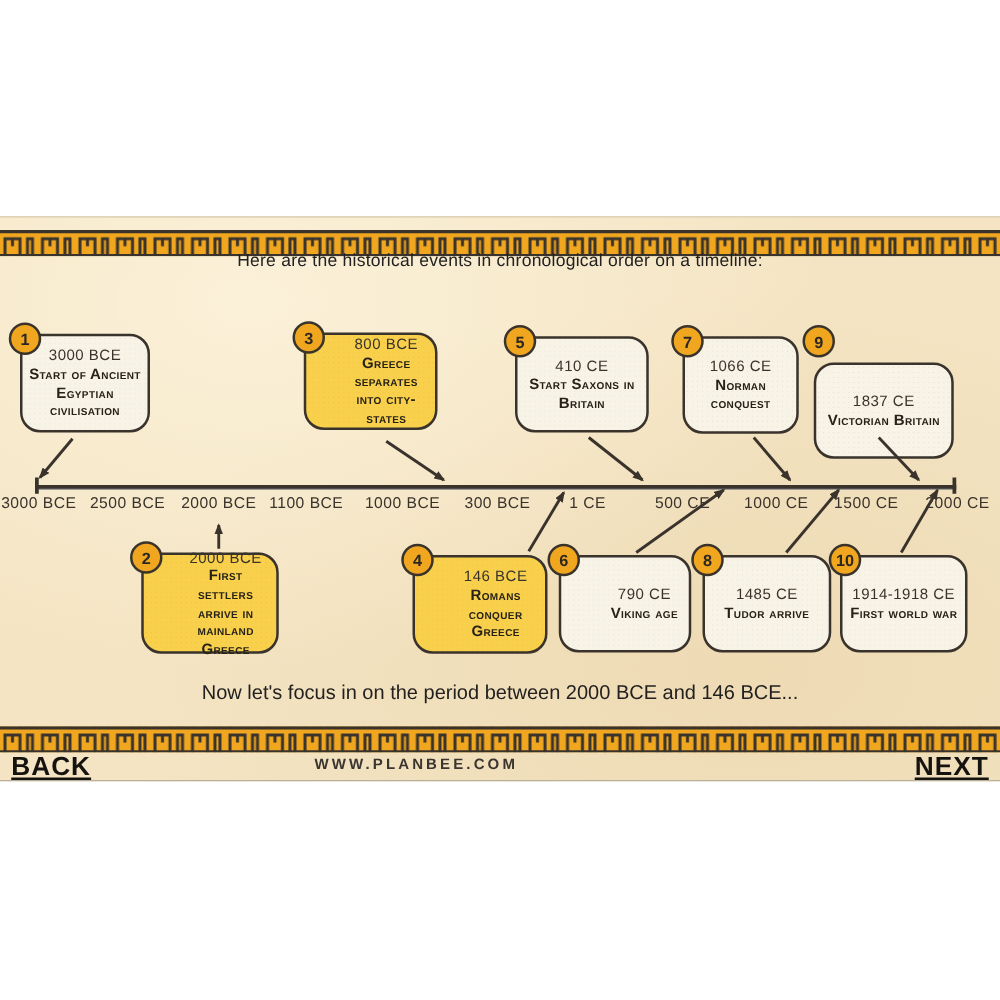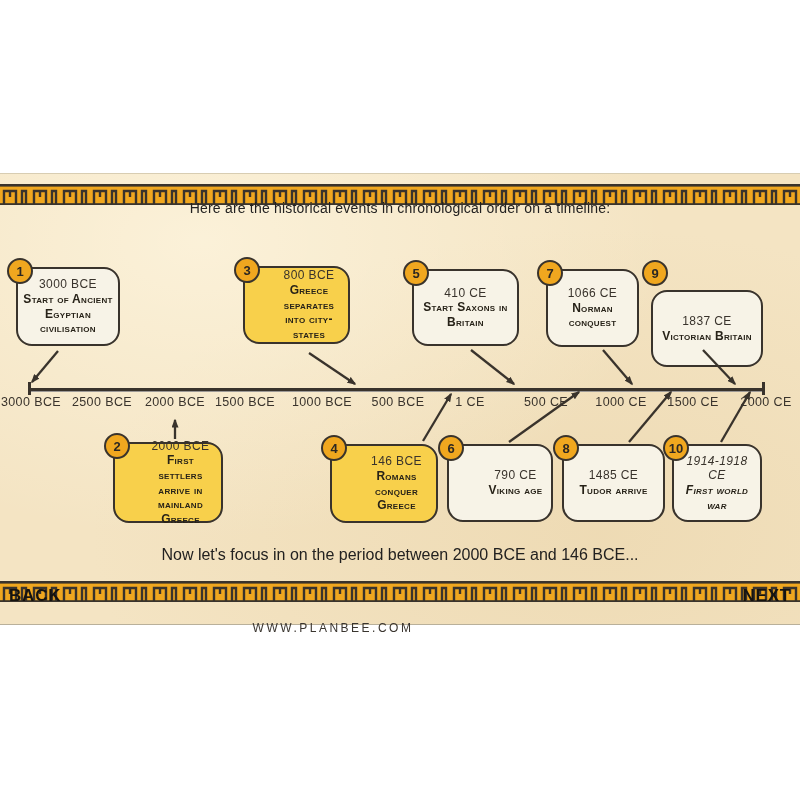--- a/index.html
+++ b/index.html
@@ -54,28 +54,28 @@
     font-size:13px;font-weight:bold;color:#2c2722;z-index:3;
   }
   .axis-line{position:absolute;left:28px;top:214px;width:737px;height:3px;background:#39332c;border-bottom:1px solid rgba(255,255,255,.5);}
   .axis-tick{position:absolute;top:208px;width:2.5px;height:13px;background:#39332c;}
   .axis-label{
     position:absolute;top:221px;transform:translateX(-50%);
     font-size:12.5px;color:#39332c;font-variant:small-caps;letter-spacing:.4px;font-weight:500;white-space:nowrap;
   }
   #arrow-layer{position:absolute;left:0;top:0;width:800px;height:452px;pointer-events:none;z-index:2;}
   .footer-btn{
-    position:absolute;top:412px;font-size:17px;font-weight:900;color:#151310;
-    letter-spacing:.8px;cursor:pointer;font-variant:small-caps;
+    position:absolute;top:428px;font-size:21px;font-weight:900;color:#151310;
+    letter-spacing:.8px;cursor:pointer;font-variant:small-caps;text-decoration:underline;
   }
   .footer-back{left:9px;}
   .footer-next{right:9px;}
   .footer-site{
     position:absolute;left:0;top:430px;width:666px;text-align:center;
-    font-size:12px;color:#3a352f;letter-spacing:2.5px;font-variant:small-caps;font-weight:400;margin-top:17px;
+    font-size:12px;color:#3a352f;letter-spacing:2.5px;font-variant:small-caps;font-weight:700;
   }
 </style>
 </head>
 <body>
 
 <div class="slide">
 
   <svg class="gk-band gk-top" width="800" height="21" xmlns="http://www.w3.org/2000/svg">
     <defs>
       <pattern id="gk" width="30" height="21" patternUnits="userSpaceOnUse">
@@ -94,23 +94,23 @@
 
   <div class="slide-title">Here are the historical events in chronological order on a timeline:</div>
 
   <div class="axis-line"></div>
   <div class="axis-tick" style="left:28px;"></div>
   <div class="axis-tick" style="left:762px;"></div>
   <div id="axis-labels">
       <div class="axis-label" style="left: 31px;">3000 BCE</div>
       <div class="axis-label" style="left: 102px;">2500 BCE</div>
       <div class="axis-label" style="left: 175px;">2000 BCE</div>
-      <div class="axis-label" style="left: 245px;">1500 BCE</div>
+      <div class="axis-label" style="left: 245px;">1100 BCE</div>
       <div class="axis-label" style="left: 322px;">1000 BCE</div>
-      <div class="axis-label" style="left: 398px;">500 BCE</div>
+      <div class="axis-label" style="left: 398px;">300 BCE</div>
       <div class="axis-label" style="left: 470px;">1 CE</div>
       <div class="axis-label" style="left: 546px;">500 CE</div>
       <div class="axis-label" style="left: 621px;">1000 CE</div>
       <div class="axis-label" style="left: 693px;">1500 CE</div>
       <div class="axis-label" style="left: 766px;">2000 CE</div>
     </div>
 
   <svg id="arrow-layer" width="800" height="452" xmlns="http://www.w3.org/2000/svg">
     <defs>
       <marker id="ah" markerWidth="9" markerHeight="7" refX="7.5" refY="3.5" orient="auto" markerUnits="userSpaceOnUse">
@@ -170,21 +170,21 @@
       <div class="event-box cream" style="left: 562px; top: 270px; width: 103px; height: 78px;">
         <div class="event-date">1485 CE</div>
         <div class="event-name">Tudor arrive</div>
       </div>
       <div class="badge" style="left: 553px; top: 261px;">8</div>
       <div class="event-box cream" style="left: 651px; top: 95px; width: 112px; height: 77px; margin-top: 21px;">
         <div class="event-date">1837 CE</div>
         <div class="event-name">Victorian Britain</div>
       </div>
       <div class="badge" style="left: 642px; top: 86px;">9</div>
-      <div class="event-box cream" style="left: 672px; top: 270px; width: 90px; height: 78px; font-style: italic;">
+      <div class="event-box cream" style="left: 672px; top: 270px; width: 102px; height: 78px;">
         <div class="event-date">1914-1918 CE</div>
         <div class="event-name">First world war</div>
       </div>
       <div class="badge" style="left: 663px; top: 261px;">10</div>
     </div>
 
   <div class="subtitle">Now let's focus in on the period between 2000 BCE and 146 BCE...</div>
 
   <svg class="gk-band gk-bottom" width="800" height="21" xmlns="http://www.w3.org/2000/svg">
     <rect width="800" height="21" fill="url(#gk)"></rect>

